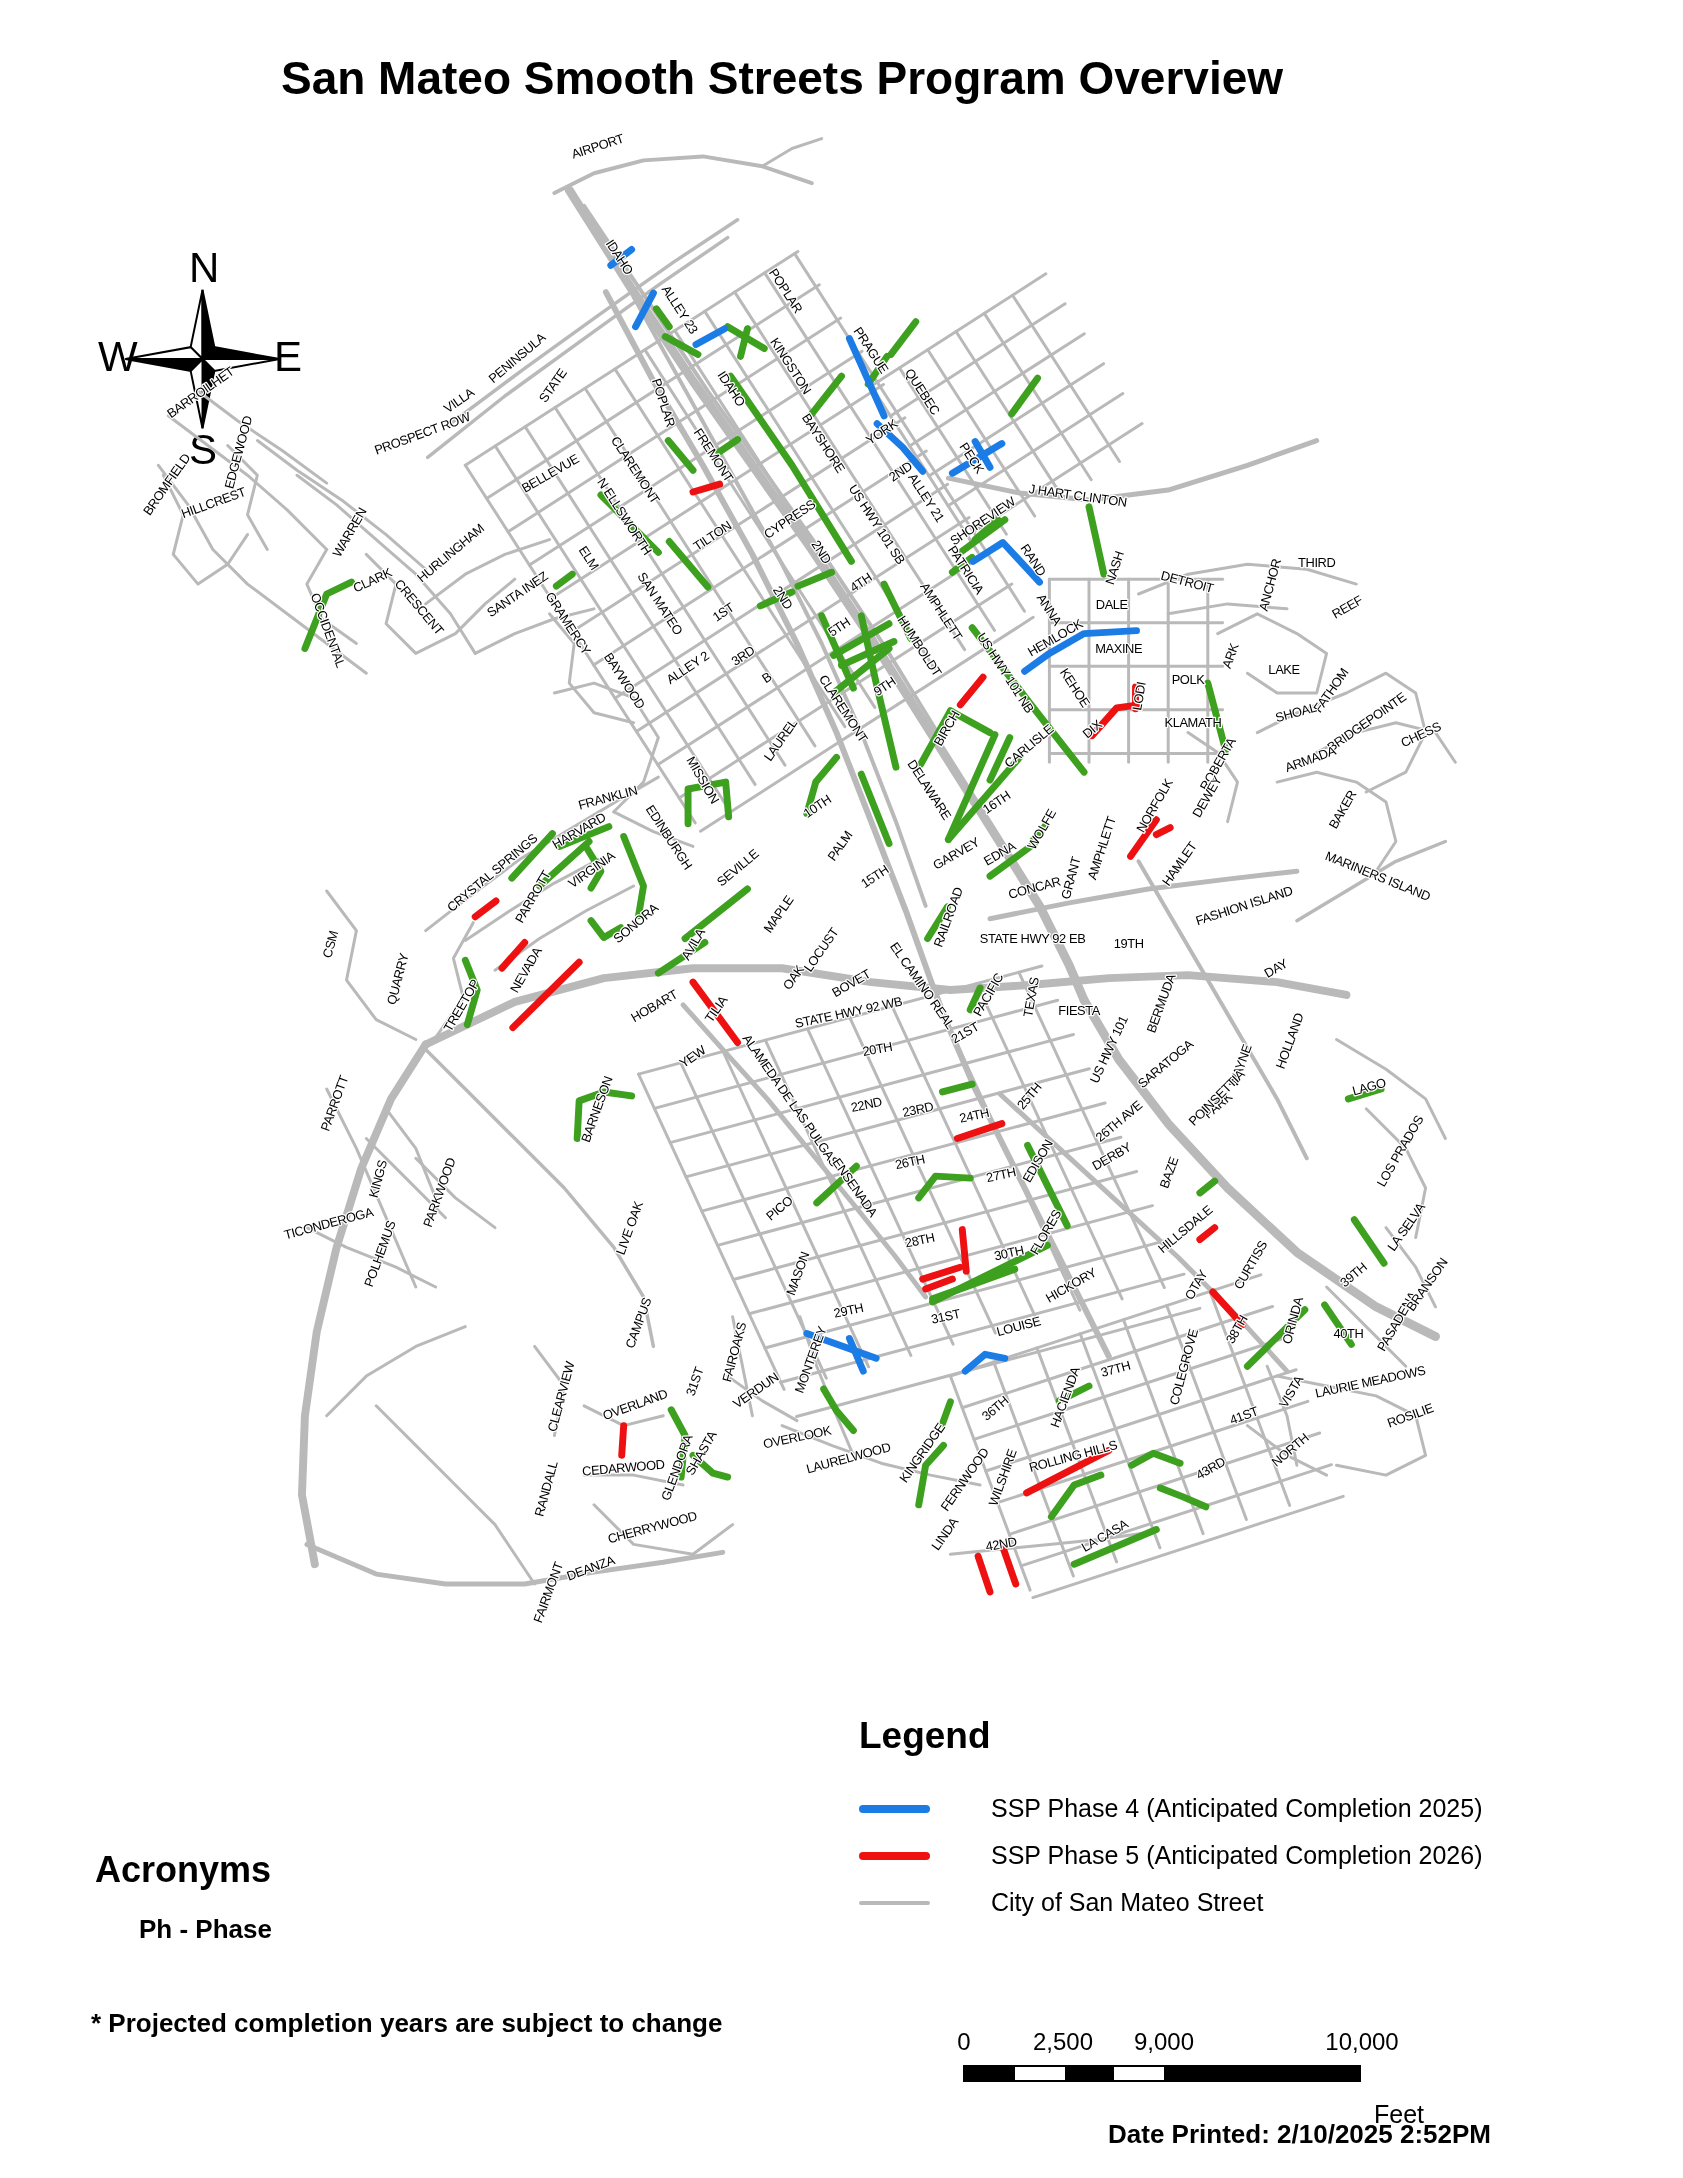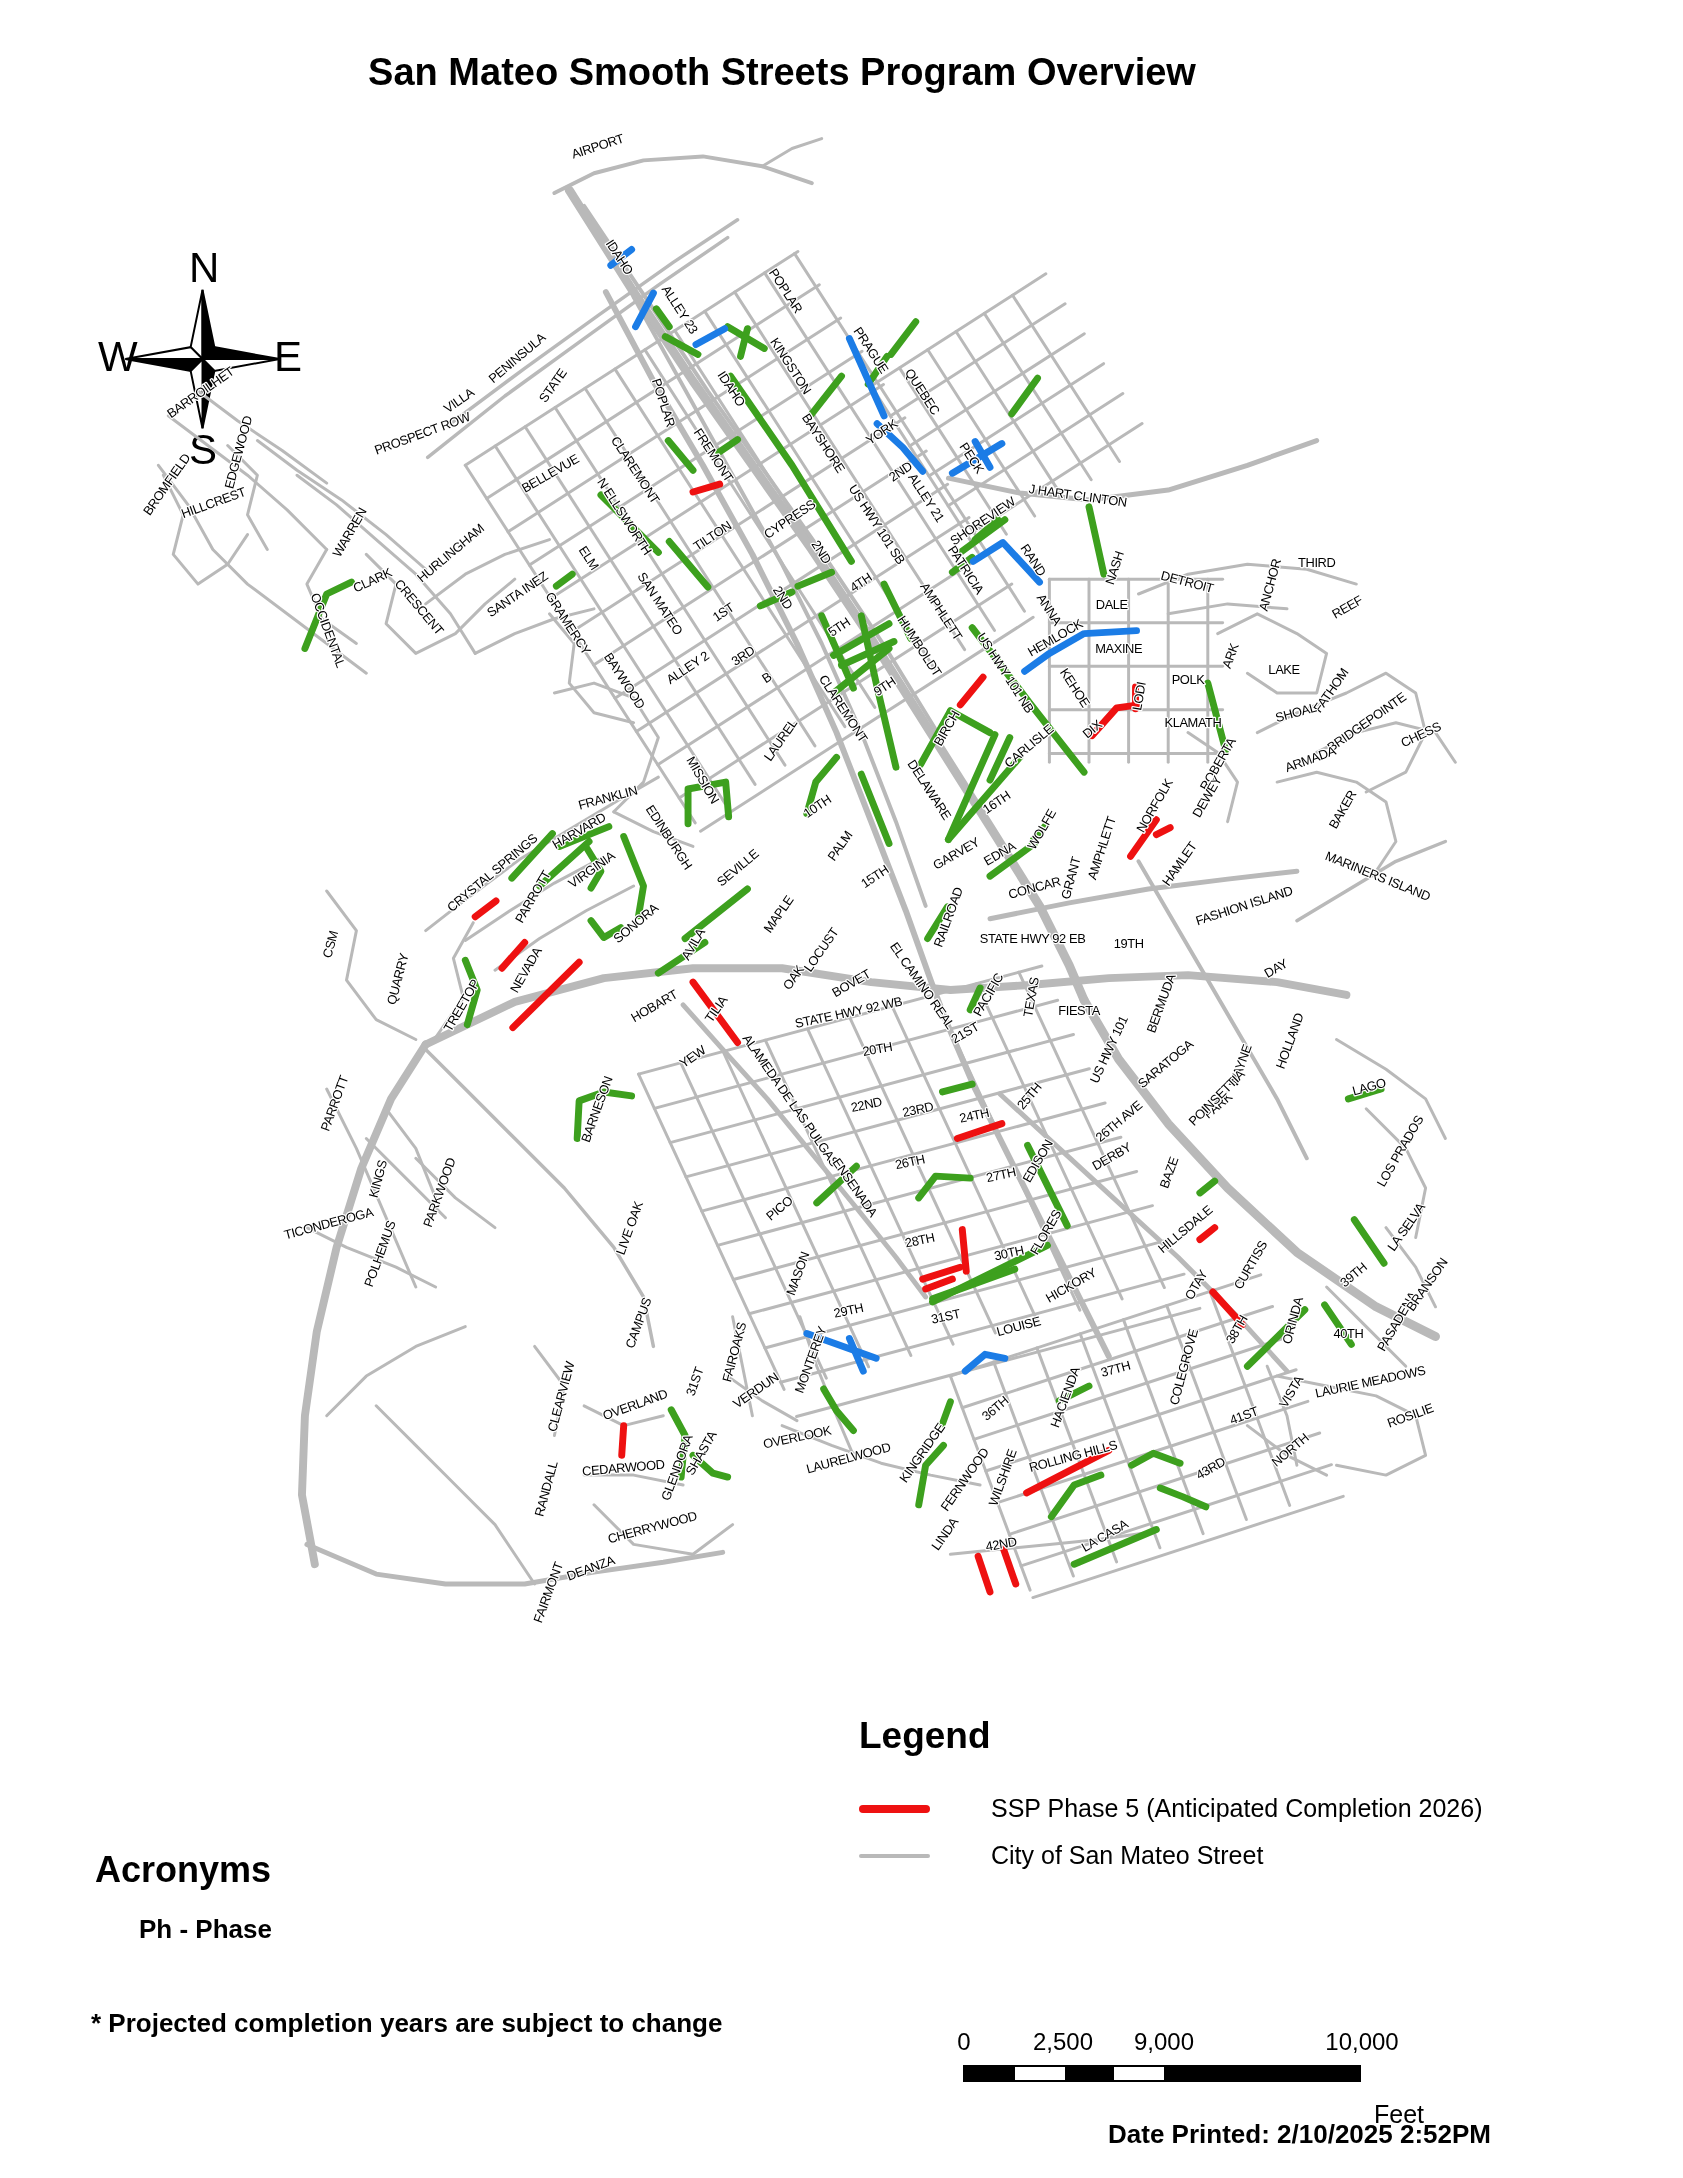--- a/index.html
+++ b/index.html
@@ -2,21 +2,21 @@
 <html><head>
 <meta charset="utf-8">
 <style>
   html,body{margin:0;padding:0;}
   body{
     width:1683px;height:2178px;position:relative;background:#ffffff;
     font-family:"Liberation Sans", sans-serif;color:#000;overflow:hidden;
   }
   .page-title{
     position:absolute;left:0;top:51px;width:1564px;text-align:center;
-    font-size:38px;font-weight:bold;letter-spacing:0px;
+    font-size:46px;font-weight:bold;letter-spacing:0px;
   }
   #map-svg{position:absolute;left:0;top:0;}
   .map-label{
     font-family:"Liberation Sans", sans-serif;
     fill:#000;text-anchor:middle;letter-spacing:-0.4px;
     paint-order:stroke;stroke:#ffffff;stroke-width:2.5px;stroke-linejoin:round;
   }
   
   .compass{position:absolute;left:74px;top:238px;width:257px;height:248px;}
   .compass svg{position:absolute;left:0;top:0;}
@@ -535,20 +535,24 @@
     <text class="map-label" font-size="13" transform="translate(1257,1078) rotate(-70)">WAYNE</text>
     <text class="map-label" font-size="13" transform="translate(1233,1120) rotate(-40)">PARK</text>
     <text class="map-label" font-size="13" transform="translate(1384,1102) rotate(-15)">LAGO</text>
     <text class="map-label" font-size="13" transform="translate(1232,1112) rotate(-45)">POINSETTIA</text>
     <text class="map-label" font-size="13" transform="translate(1418,1165) rotate(-60)">LOS PRADOS</text>
   </svg>
 
 <div class="legend">
   <div class="legend-title">Legend</div>
   <div class="legend-row">
+    <div class="legend-swatch" id="sw-phase4" style="background: rgb(27, 124, 230);"></div>
+    <div class="legend-label">SSP Phase 4 (Anticipated Completion 2025)</div>
+  </div>
+  <div class="legend-row">
     <div class="legend-swatch" id="sw-phase5" style="background: rgb(238, 17, 17);"></div>
     <div class="legend-label">SSP Phase 5 (Anticipated Completion 2026)</div>
   </div>
   <div class="legend-row">
     <div class="legend-swatch thin" id="sw-street" style="background: rgb(185, 185, 185);"></div>
     <div class="legend-label">City of San Mateo Street</div>
   </div>
 </div>
 
 <div class="acronyms">

